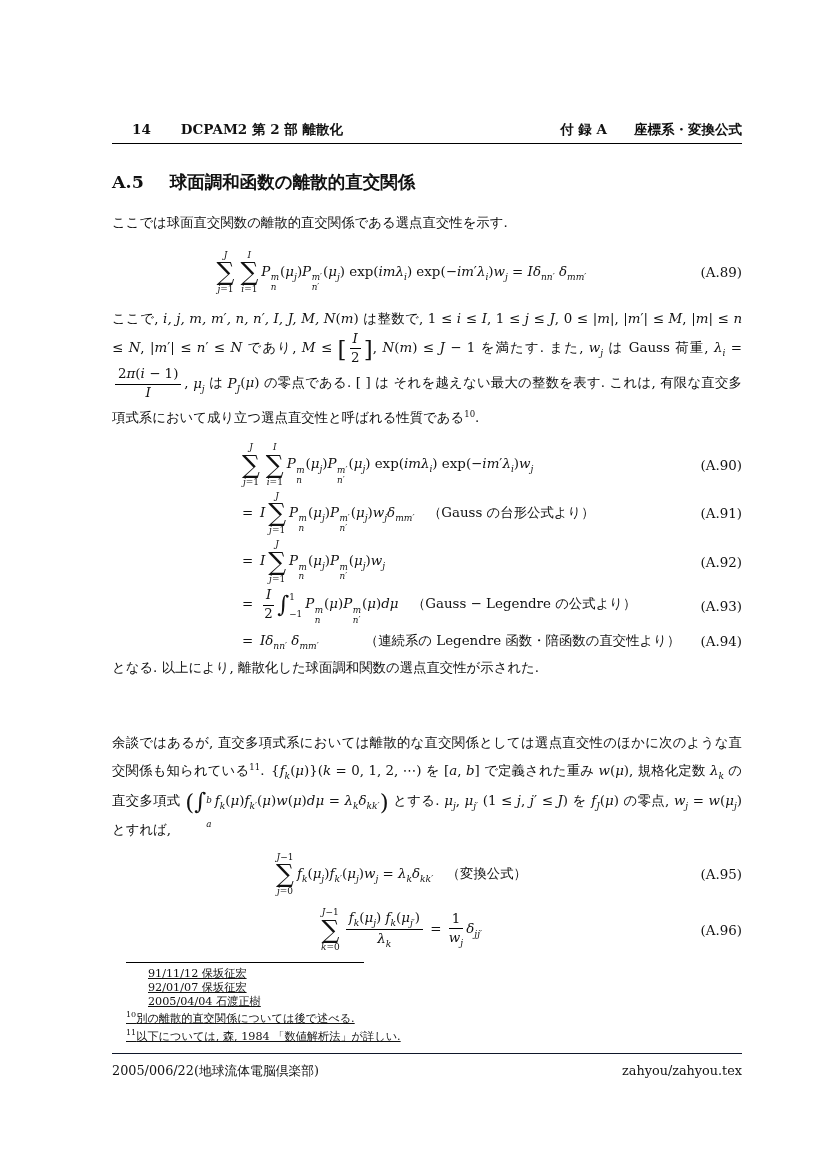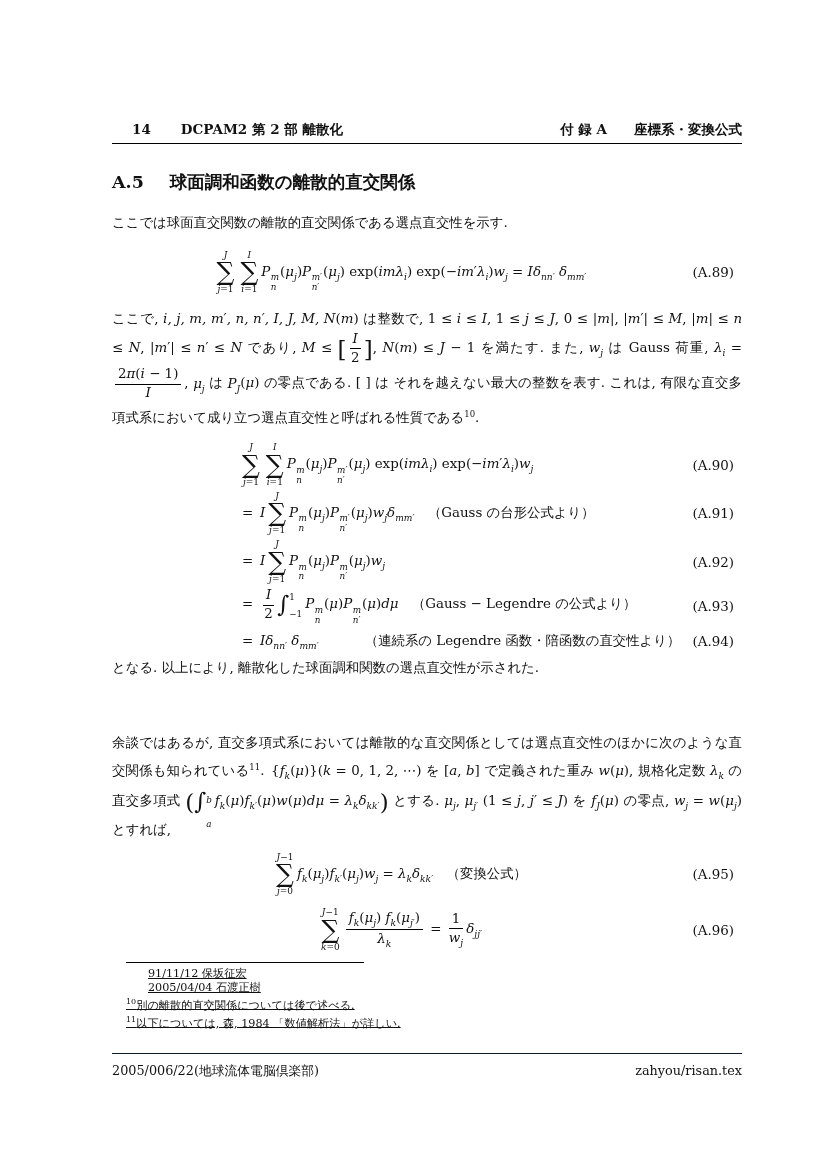--- a/index.html
+++ b/index.html
@@ -43,21 +43,21 @@
   .int { font-size:23px; vertical-align:middle; line-height:1; }
   .ilim { display:inline-flex; flex-direction:column; justify-content:space-between;
           height:27px; font-size:8.8px; vertical-align:middle; margin:0 3px 0 0; }
   .big { font-size:23px; vertical-align:middle; font-style:normal; }
   .ann { font-style:normal; }
   .gap3 { display:inline-block; width:46px; }
 
   
   .eqrow { position:relative; display:flex; align-items:center; min-height:26px; }
   .eqrow.center { justify-content:center; }
-  .eqrow .eqnum { position:absolute; right:8px; top:50%; transform:translateY(-50%);
+  .eqrow .eqnum { position:absolute; right:0; top:50%; transform:translateY(-50%);
                   font-size:13.4px; }
   .eqrow.disp { margin:10px 0 10px; }
   .eqrow.align { margin:3px 0; }
   .eqrow.align .eqbody { margin-left:130px; }
   .eqrow.align.firstline .eqbody { margin-left:127px; }
   .eqnumpad { padding-right:54px; } 
 
   
   .footnotes { position:absolute; left:126px; top:962px; width:560px; font-size:11.2px;text-decoration:underline; }
   .fnrule { width:238px; border-top:1px solid #000; margin-bottom:4px; }
@@ -217,22 +217,23 @@
             <span class="den"><i>w<sub>j</sub></i></span>
           </span><i>δ<sub>jj′</sub></i></span>
       <span class="eqnum">(A.96)</span>
     </div>
 
   </div>
 
   <div class="footnotes">
     <div class="fnrule"></div>
     <div class="fnlog">91/11/12 保坂征宏</div>
+    <div class="fnlog">92/01/07 保坂征宏</div>
     <div class="fnlog">2005/04/04 石渡正樹</div>
     <div class="fnitem"><sup>10</sup><span>別の離散的直交関係については後で述べる.</span></div>
     <div class="fnitem"><sup>11</sup><span>以下については, 森, 1984 「数値解析法」が詳しい.</span></div>
   </div>
 
   <div class="footer">
     <span>2005/006/22(地球流体電脳倶楽部)</span>
-    <span>zahyou/risan.tex</span>
+    <span>zahyou/zahyou.tex</span>
   </div>
 </div>
 
 </body></html>

